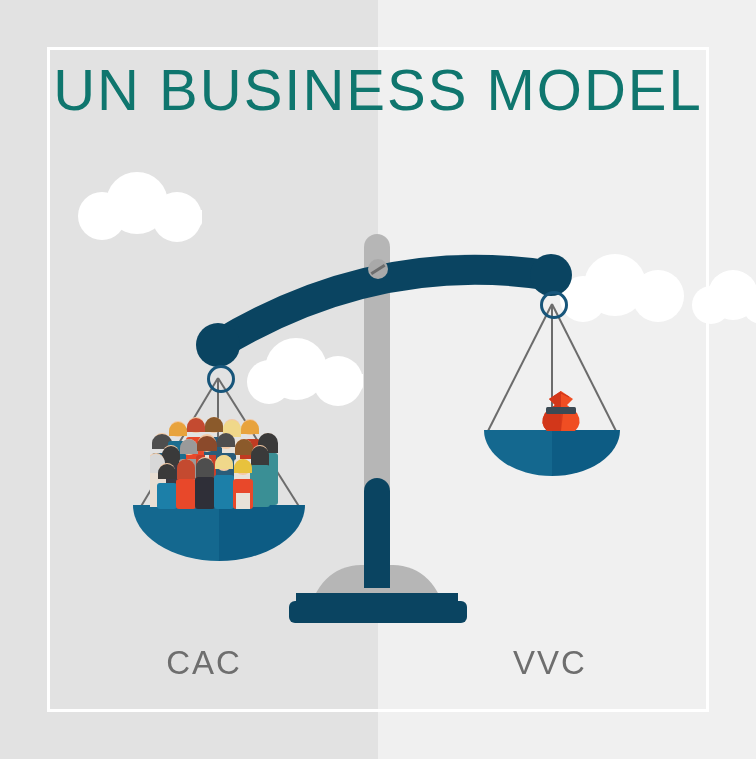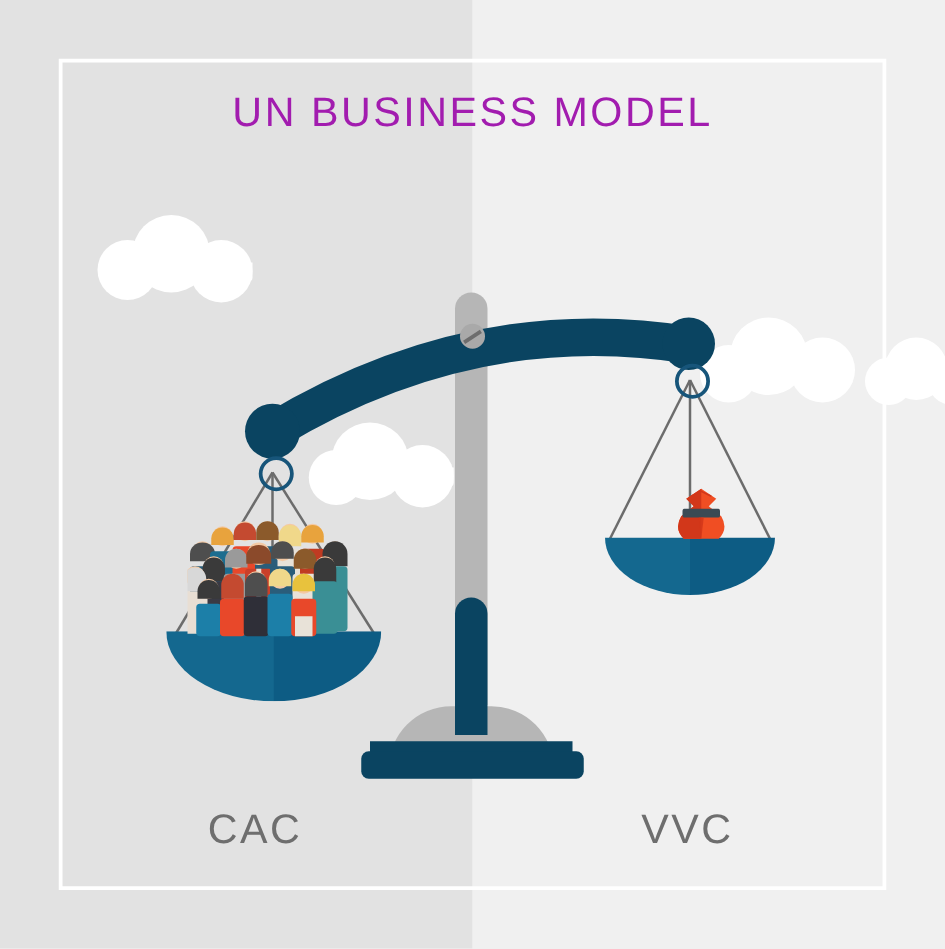--- a/index.html
+++ b/index.html
@@ -54,22 +54,22 @@
   }
   
   .title-block {
     position: absolute;
     left: 0; top: 66px;
     width: 756px;
     text-align: center;
     z-index: 6;
   }
   .title-line1 {
-    color: #a21caf;
-    font-size: 33px;
+    color: #0f766e;
+    font-size: 58px;
     letter-spacing: 2.0px;
     line-height: 48px;
     font-weight: 400;
     white-space: nowrap;
   }
   .title-line2 {
     color: #6e6e6e;
     font-size: 66px;
     letter-spacing: 1.5px;
     line-height: 70px;

